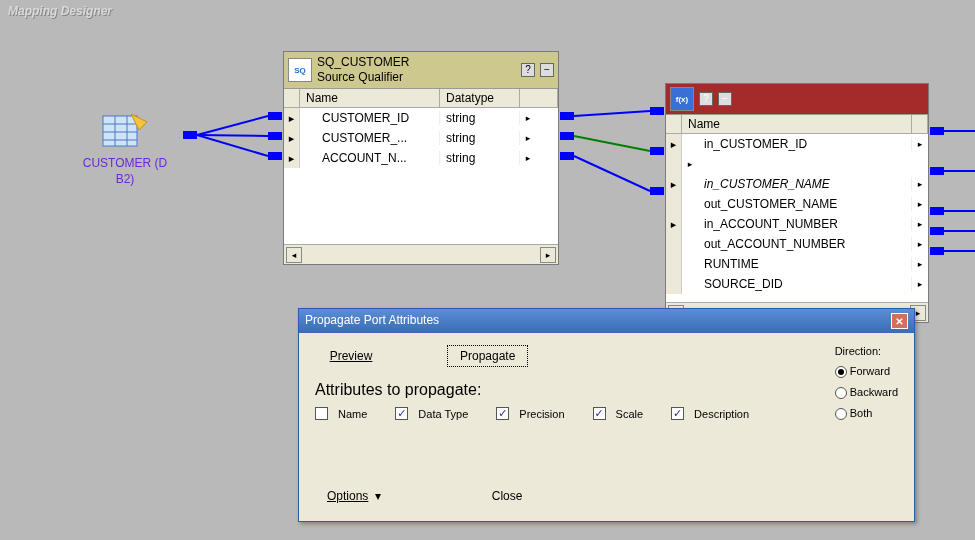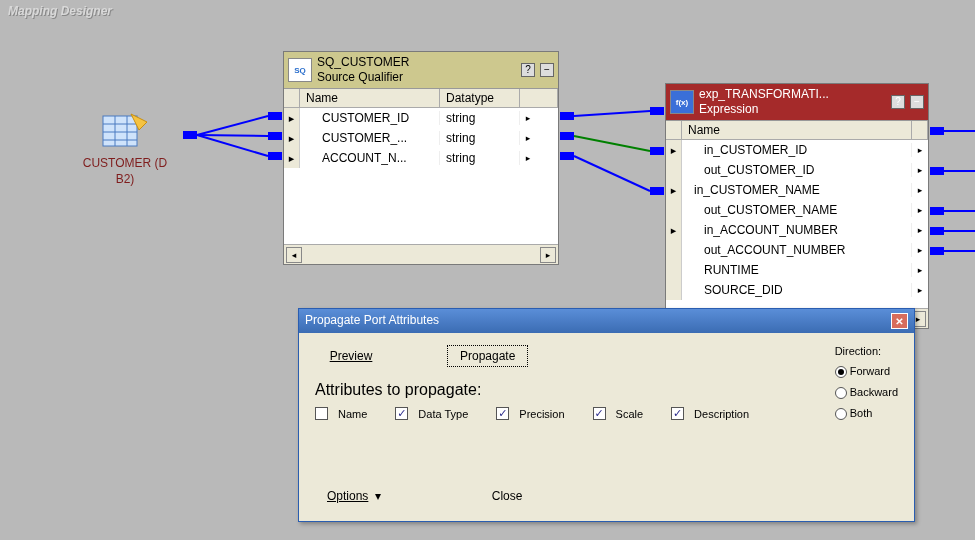--- a/index.html
+++ b/index.html
@@ -27,21 +27,21 @@
     position: absolute;
     top: 108px; left: 75px;
     width: 100px;
     text-align: center;
   }
   .source-icon {
     width: 48px; height: 44px;
     margin: 0 auto 4px;
     position: relative;
   }
-  .source-label { color: #7f1d1d; font-size: 12px; line-height: 1.3; }
+  .source-label { color: #6d28d9; font-size: 12px; line-height: 1.3; }
   
   .tbox {
     position: absolute;
     background: #fff;
     border: 1px solid #7a7a7a;
   }
   .tbox-header {
     display: flex;
     align-items: center;
     padding: 3px 4px;
@@ -230,46 +230,41 @@
 <div style="position:absolute;left:268px;top:112px;" class="port"></div>
 <div style="position:absolute;left:268px;top:132px;" class="port"></div>
 <div style="position:absolute;left:268px;top:152px;" class="port"></div>
 <div style="position:absolute;left:560px;top:112px;" class="port"></div>
 <div style="position:absolute;left:560px;top:132px;" class="port"></div>
 <div style="position:absolute;left:560px;top:152px;" class="port"></div>
 
 <div class="tbox" style="left:665px; top:46px; width:264px;margin-top:37px;">
   <div class="tbox-header red">
     <div class="hdr-icon fx">f(x)</div>
-    <div class="hdr-text">
-      <div class="t1">exp_TRANSFORMATI...</div>
-      <div class="t2">Expression</div>
-    </div>
     <div class="hdr-ctrl">?</div>
     <div class="hdr-ctrl">−</div>
   </div>
   <div class="col-headers">
     <div style="width:16px;"></div>
     <div style="flex:1;">Name</div>
     <div style="width:16px;"></div>
   </div>
   <div class="grid-body exp">
     <div class="row">
         <div class="handle">▸</div>
         <div class="cell" style="flex:1;padding-left:22px;">in_CUSTOMER_ID</div>
         <div class="tail">▸</div>
       </div>
     <div class="row">
         <div class="handle"></div>
-        <div class="cell" style="flex:1;padding-left:22px;">out_CUSTOMER_ID</div>
         <div class="tail">▸</div>
       </div>
     <div class="row">
         <div class="handle">▸</div>
-        <div class="cell" style="flex:1;padding-left:12px;">in_CUSTOMER_NAME</div>
+        <div class="cell" style="flex:1;padding-left:22px;font-style:italic;">in_CUSTOMER_NAME</div>
         <div class="tail">▸</div>
       </div>
     <div class="row">
         <div class="handle"></div>
         <div class="cell" style="flex:1;padding-left:22px;">out_CUSTOMER_NAME</div>
         <div class="tail">▸</div>
       </div>
     <div class="row">
         <div class="handle">▸</div>
         <div class="cell" style="flex:1;padding-left:22px;">in_ACCOUNT_NUMBER</div>

